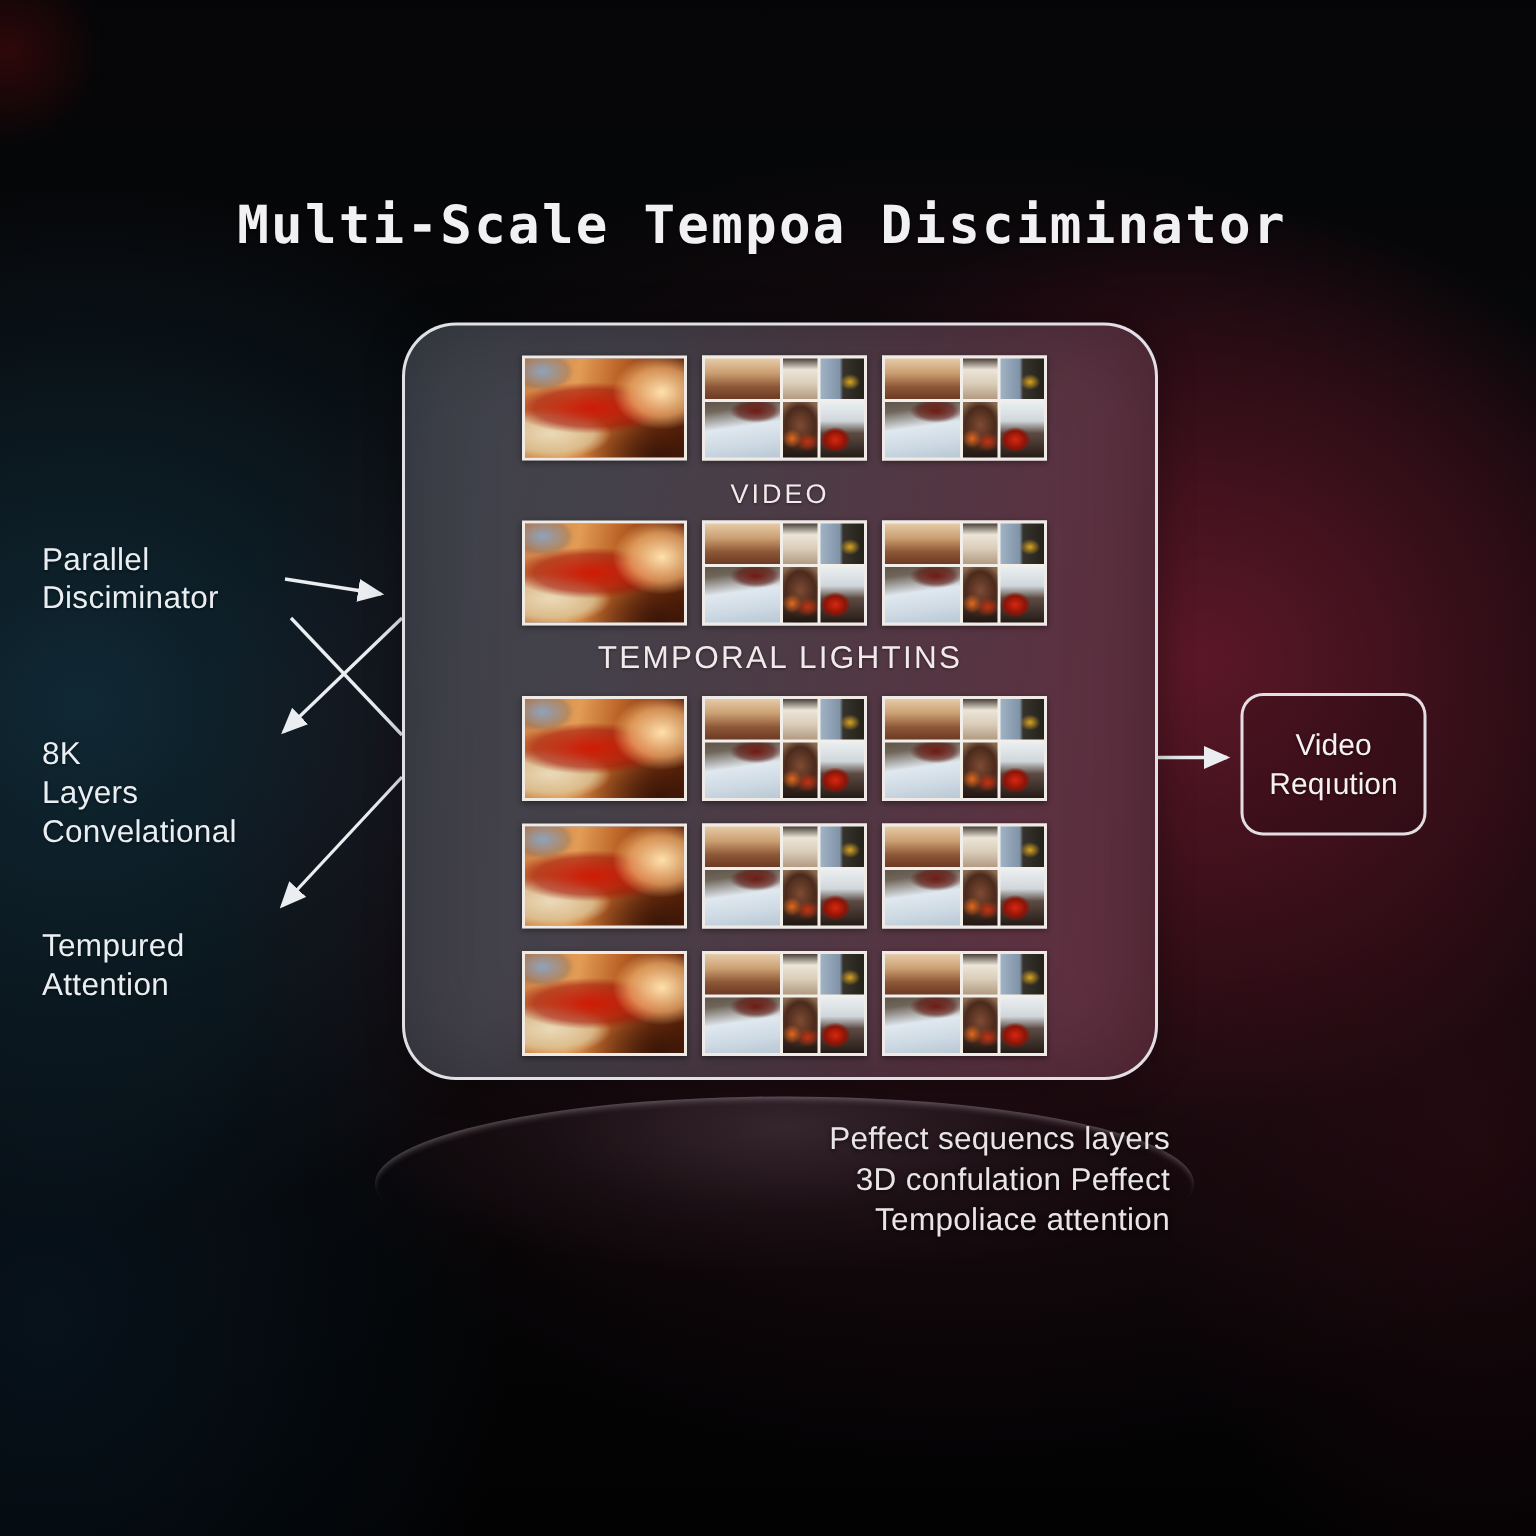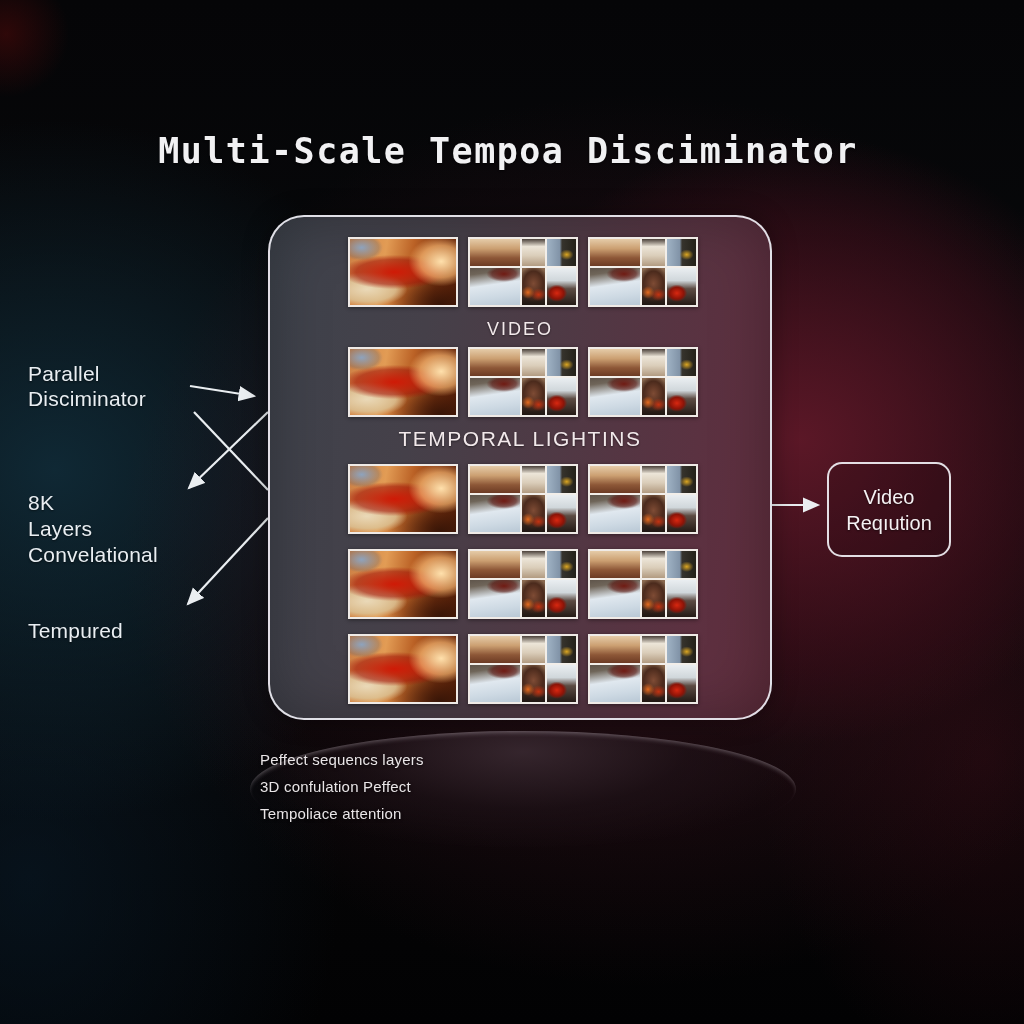--- a/index.html
+++ b/index.html
@@ -83,22 +83,22 @@
   .panel-label.video{top:102px;font-size:18px;letter-spacing:2px;}
   .panel-label.temporal{top:210px;font-size:21px;letter-spacing:1.5px;}
   
   .pedestal{
     position:absolute;left:250px;top:731px;width:546px;height:116px;
     border-radius:50%;
     background:radial-gradient(ellipse at 50% 18%, rgba(58,42,50,0.85), rgba(32,20,26,0.55) 42%, rgba(12,7,9,0.0) 74%);
     box-shadow:inset 0 3px 5px -2px rgba(225,212,222,0.4);
   }
   .footer{
-    position:absolute;left:260px;top:746px;width:520px;text-align:left;
-    color:#e9e5e7;font-size:15px;line-height:27px;letter-spacing:0.2px;
+    position:absolute;left:260px;top:746px;width:520px;text-align:right;
+    color:#e9e5e7;font-size:21px;line-height:27px;letter-spacing:0.2px;
     text-shadow:0 1px 3px rgba(0,0,0,0.6);
   }
   
   .output-box{
     position:absolute;left:827px;top:462px;width:124px;height:95px;
     box-sizing:border-box;border:2px solid rgba(242,240,245,0.92);border-radius:15px;
     display:flex;flex-direction:column;align-items:center;justify-content:center;
     color:#f5f1f3;font-size:20px;line-height:26px;
     background:rgba(20,6,10,0.18);text-shadow:0 1px 2px rgba(0,0,0,0.5);
   }
@@ -129,20 +129,21 @@
 </div>
 
 <div class="side-label lbl-8k">
   <div>8K</div>
   <div>Layers</div>
   <div>Convelational</div>
 </div>
 
 <div class="side-label lbl-ta">
   <div>Tempured</div>
+  <div>Attention</div>
 </div>
 
 <div class="panel" id="panel">
   <div class="panel-label video">VIDEO</div>
   <div class="panel-label temporal">TEMPORAL LIGHTINS</div>
 <div class="frames-row" style="top: 20px;">
       <div class="thumb single"></div>
       <div class="thumb grid">
         <div class="cell c1"></div>
         <div class="cell c2"></div>

